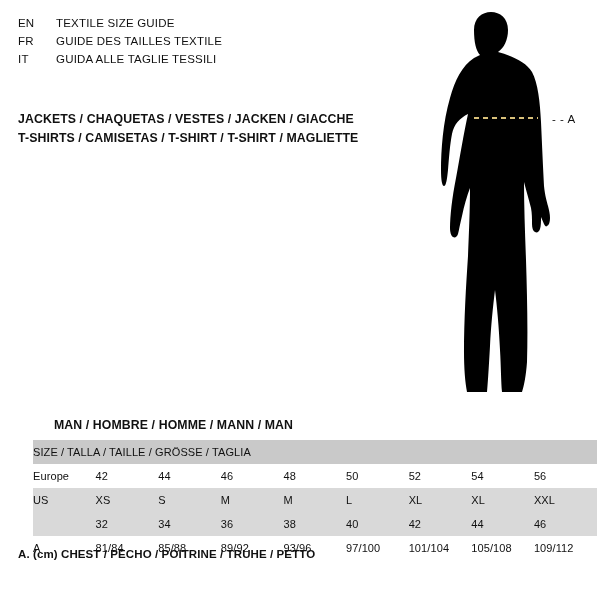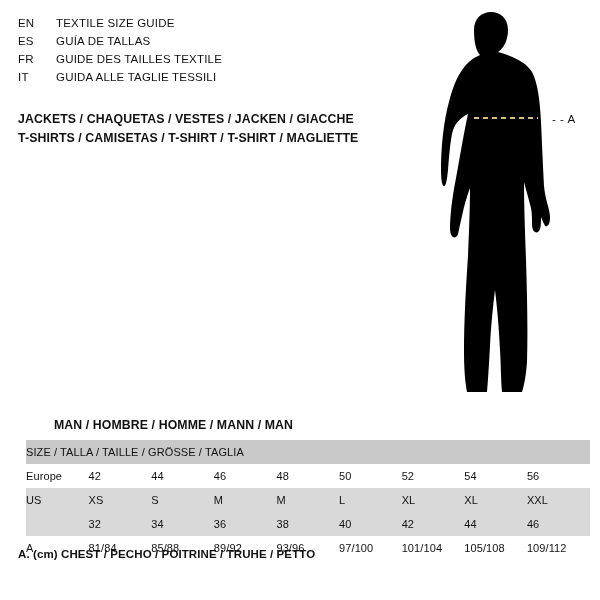--- a/index.html
+++ b/index.html
@@ -89,21 +89,21 @@
     top: 418px;
     font-size: 12.3px;
     font-weight: bold;
     letter-spacing: 0.1px;
     color: #111;
     padding-left: 36px;
   }
 
   .table-wrap {
     position: absolute;
-    left: 26px;
+    left: 33px;
     top: 440px;
     width: 564px;
   }
   table.size-table {
     border-collapse: collapse;
     width: 564px;
     table-layout: fixed;
     font-size: 11px;
   }
   table.size-table td {
@@ -147,24 +147,20 @@
 </style>
 </head>
 <body>
 
 <div class="page">
 
   <div class="lang-block">
     <div class="lang-row">
       <span class="lang-code">EN</span>
       <span class="lang-text">TEXTILE SIZE GUIDE</span>
-    </div>
-    <div class="lang-row">
-      <span class="lang-code">ES</span>
-      <span class="lang-text">GUÍA DE TALLAS</span>
     </div>
     <div class="lang-row">
       <span class="lang-code">FR</span>
       <span class="lang-text">GUIDE DES TAILLES TEXTILE</span>
     </div>
     <div class="lang-row">
       <span class="lang-code">IT</span>
       <span class="lang-text">GUIDA ALLE TAGLIE TESSILI</span>
     </div>
   </div>

